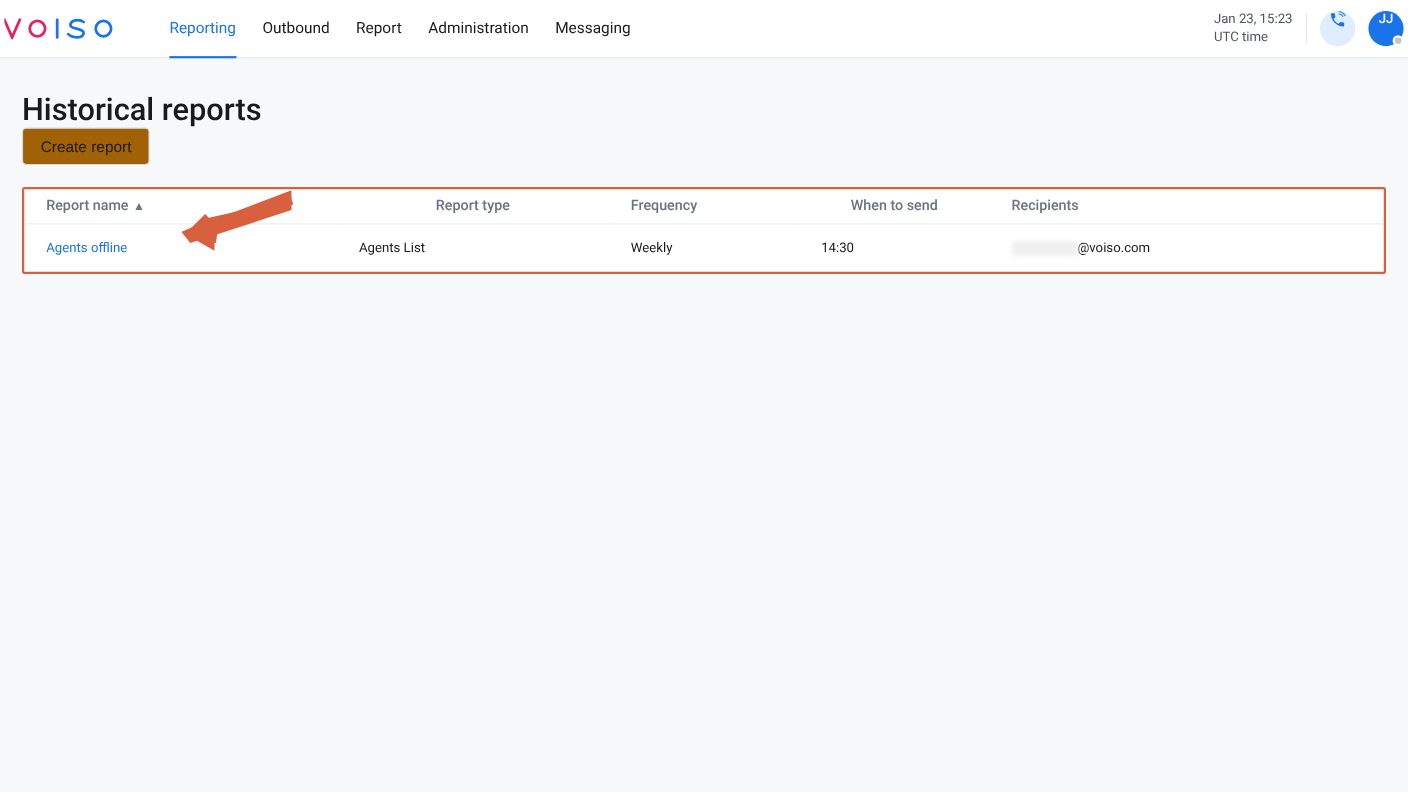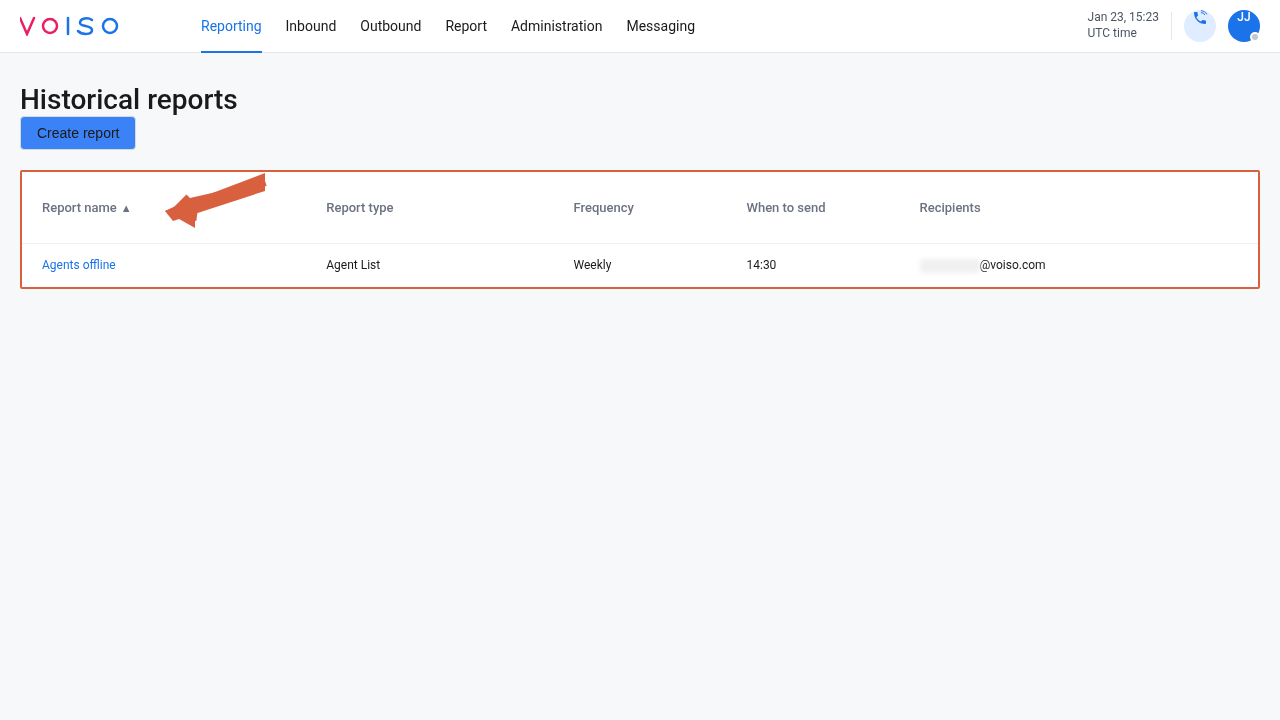--- a/index.html
+++ b/index.html
@@ -10,22 +10,21 @@
       width: 1280px;
       height: 720px;
       overflow: hidden;
     }
     .topbar {
       height: 53px;
       background: #fff;
       border-bottom: 1px solid #e5e7eb;
       display: flex;
       align-items: center;
-      padding: 0 20px;
-      gap: 31px;
+      padding: 0 4px;
     }
     .logo {
       display: flex;
       align-items: center;
       gap: 6px;
       margin-right: 30px;
     }
     .logo svg { display:block; }
     .nav {
       display: flex;
@@ -86,21 +85,21 @@
     .page-title {
       font-size: 28px;
       font-weight: 500;
       color: #1a1a1a;
     }
     .create-btn {
       display: inline-flex;
       align-items: center;
       padding: 8px 16px;
       border: 1px solid #d7dbe0;
-      background: #3b82f6;
+      background: #a16207;
       border-radius: 4px;
       font-size: 14px;
       color: #1a1a1a;
       cursor: pointer;
     }
     .arrow-annotation {
       position: absolute;
       left: 165px;
       top: 120px;
       pointer-events: none;
@@ -114,65 +113,62 @@
     }
     table {
       width: 100%;
       border-collapse: collapse;
     }
     th {
       text-align: left;
       font-size: 13px;
       font-weight: 500;
       color: #6b7280;
-      padding: 28px 20px;
+      padding: 8px 20px;
       border-bottom: 1px solid #eef0f3;
     }
     td {
       font-size: 12px;
       color: #1a1a1a;
       padding: 14px 20px;
       border-bottom: 1px solid #eef0f3;
     }
     tr:last-child td { border-bottom: none; }
     .sort-icon { margin-left:4px; font-size:11px; color:#6b7280; }
     .link-cell { color:#1a73e8; cursor:pointer; }
     .blur-box {
       display:inline-block;
       width: 60px; height:14px;
       background: #f0f0f0;
       filter: blur(2px);
       vertical-align: middle;
       border-radius:2px;
     }
     .col-name { width: 23%; }
-    .col-type { width: 20%; }
+    .col-type { width: 20%; text-align: center; }
     .col-freq { width: 14%; }
-    .col-when { width: 14%; }
+    .col-when { width: 14%; text-align: center; }
     .col-recip { width: 29%; }
   </style>
 </head>
 <body>
 
 <div class="topbar">
   <div class="logo">
     <svg width="108" height="20" viewBox="0 0 108 20">
       <path d="M 0 2 L 7 18 L 14 2" stroke="#e91e63" stroke-width="2.5" fill="none" stroke-linecap="round"></path>
       <circle cx="30" cy="10" r="7" stroke="#e91e63" stroke-width="2.5" fill="none"></circle>
       <line x1="48" y1="2" x2="48" y2="18" stroke="#1a73e8" stroke-width="2.5" stroke-linecap="round"></line>
       <path d="M 72 4 C 68 1 60 2 60 7 C 60 11 72 9 72 14 C 72 19 62 19 58 15" stroke="#1a73e8" stroke-width="2.5" fill="none" stroke-linecap="round"></path>
       <circle cx="90" cy="10" r="7" stroke="#1a73e8" stroke-width="2.5" fill="none"></circle>
     </svg>
   </div>
   <nav class="nav">
     <div class="nav-item active">
         <span>Reporting</span>
-      </div>
-    <div class="nav-item">
-        <span>Inbound</span>
       </div>
     <div class="nav-item">
         <span>Outbound</span>
       </div>
     <div class="nav-item">
         <span>Report</span>
       </div>
     <div class="nav-item">
         <span>Administration</span>
       </div>
@@ -220,21 +216,21 @@
           </th>
           <th class="col-type"><span>Report type</span></th>
           <th class="col-freq"><span>Frequency</span></th>
           <th class="col-when"><span>When to send</span></th>
           <th class="col-recip"><span>Recipients</span></th>
         </tr>
       </thead>
       <tbody>
         <tr>
           <td class="link-cell"><span>Agents offline</span></td>
-          <td>Agent List</td>
+          <td>Agents List</td>
           <td>Weekly</td>
           <td>14:30</td>
           <td>
             <span class="blur-box"></span><span>@voiso.com</span>
           </td>
         </tr>
       </tbody>
     </table>
   </div>
 </div>

